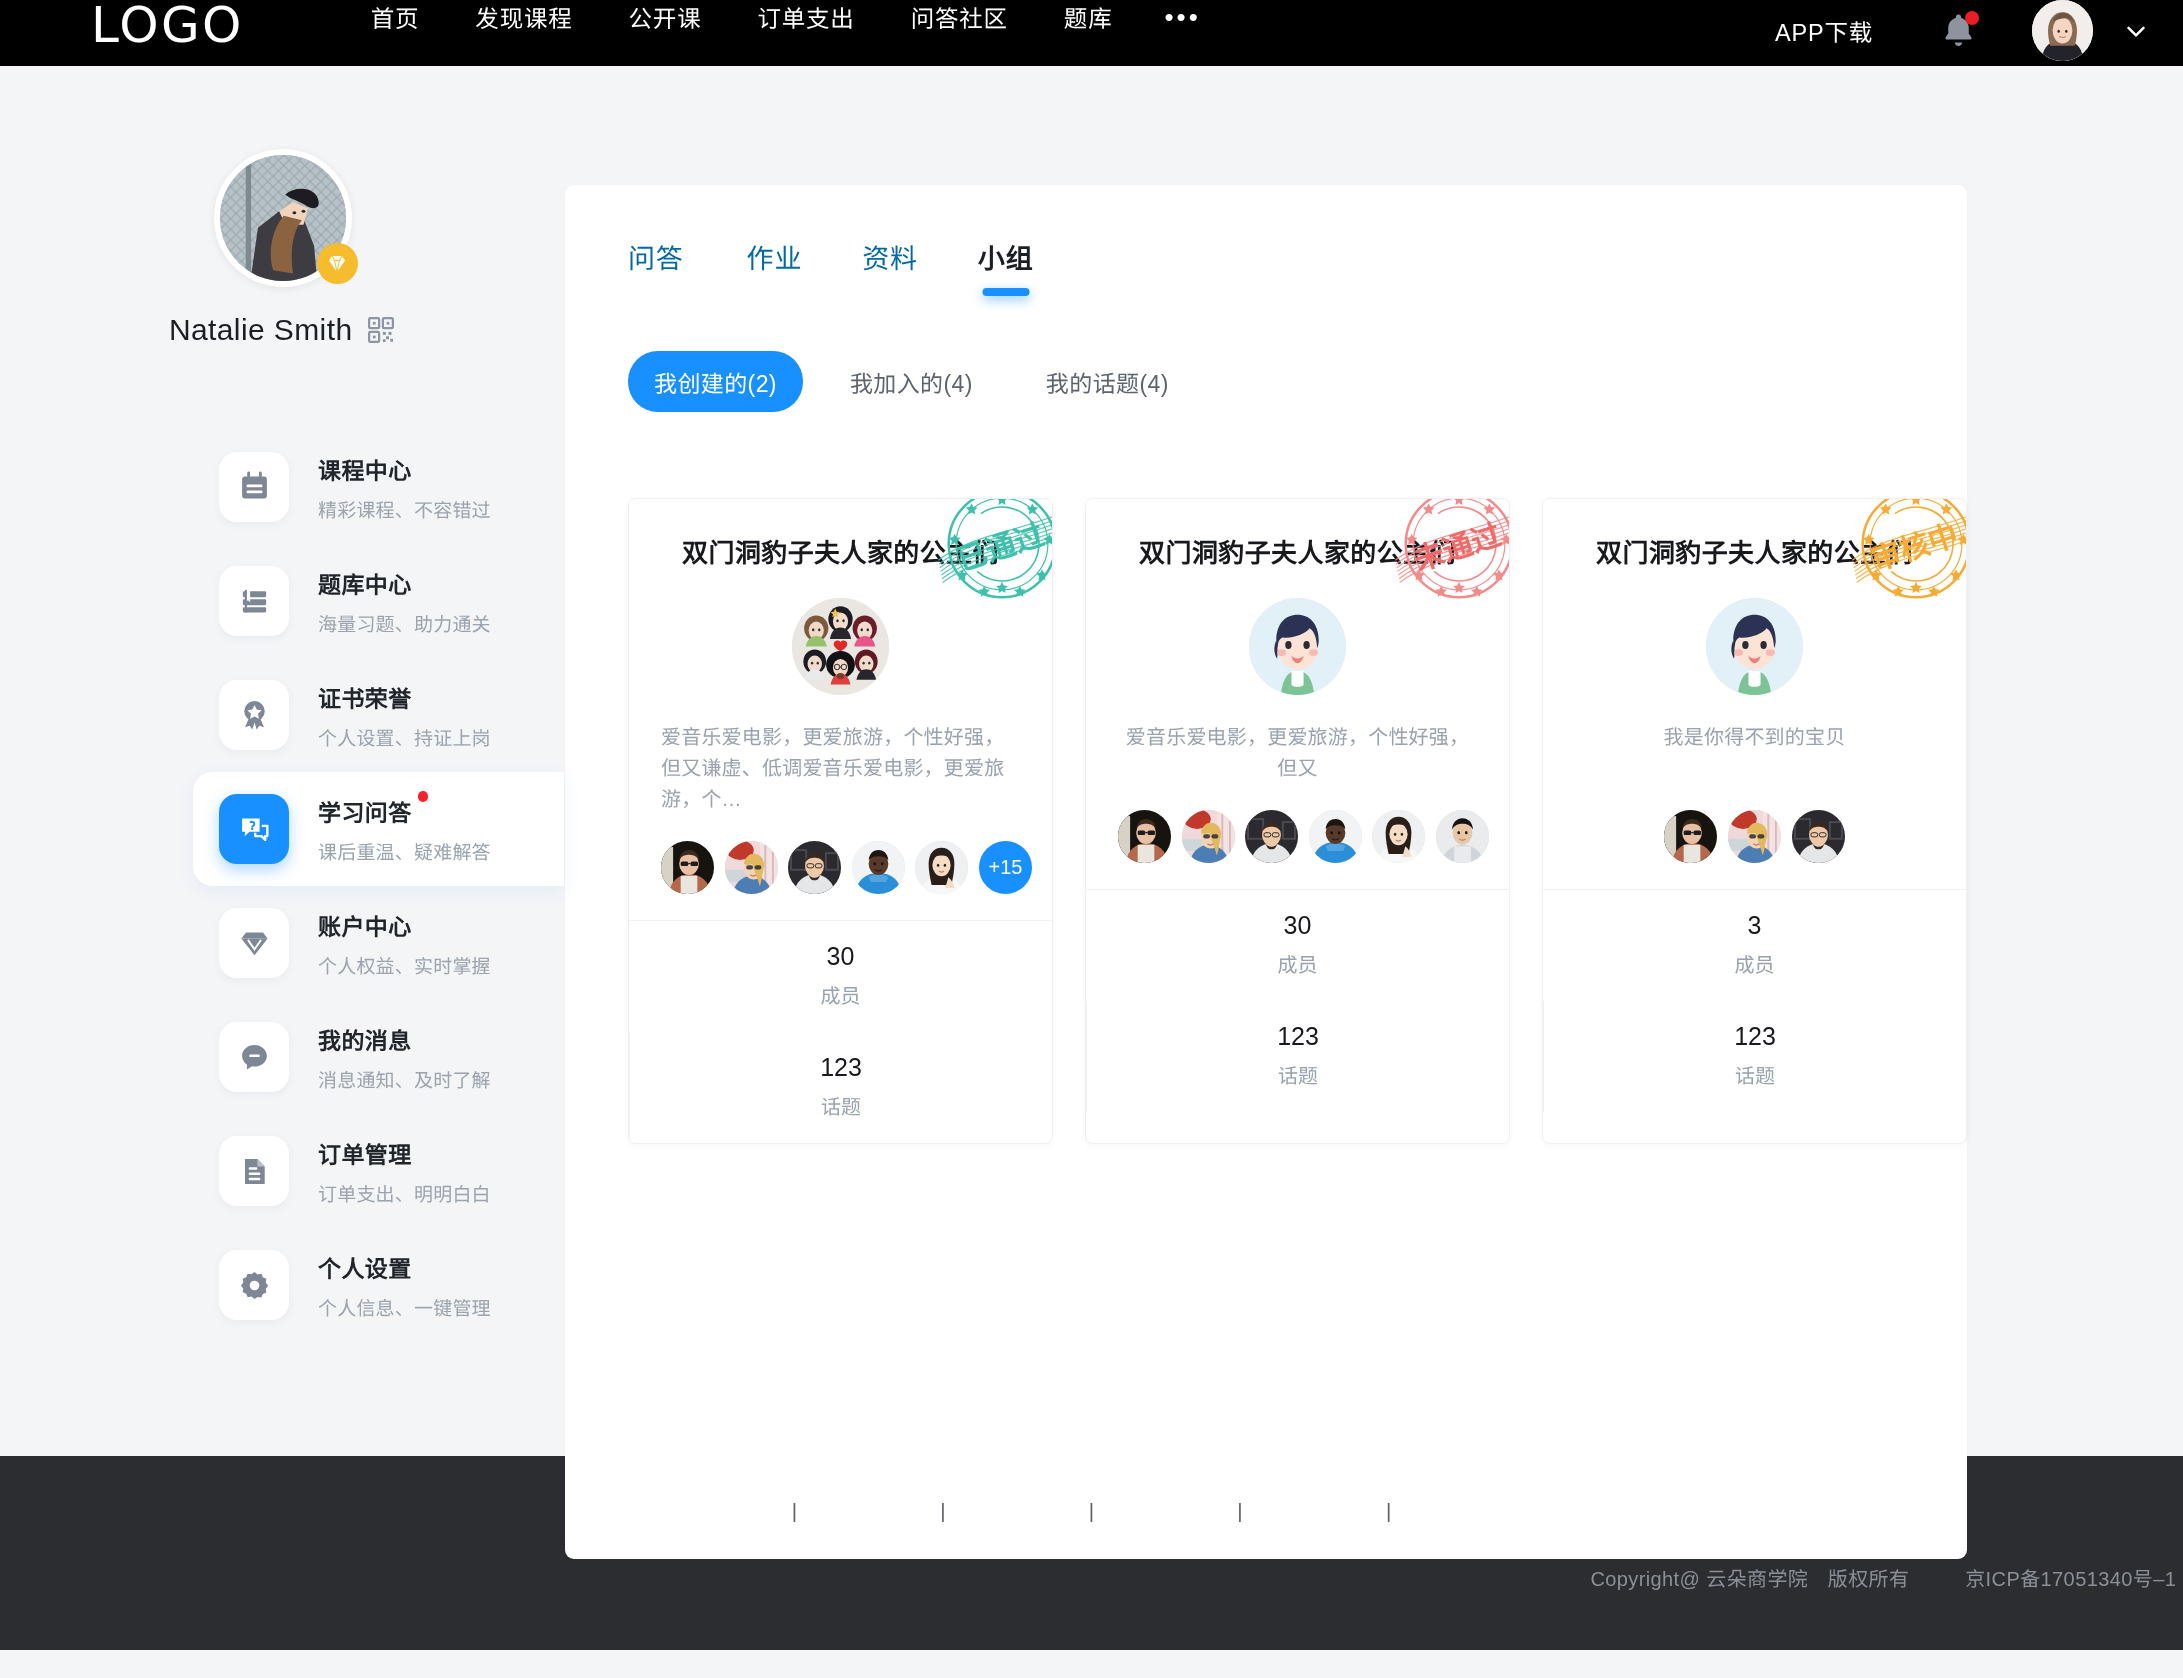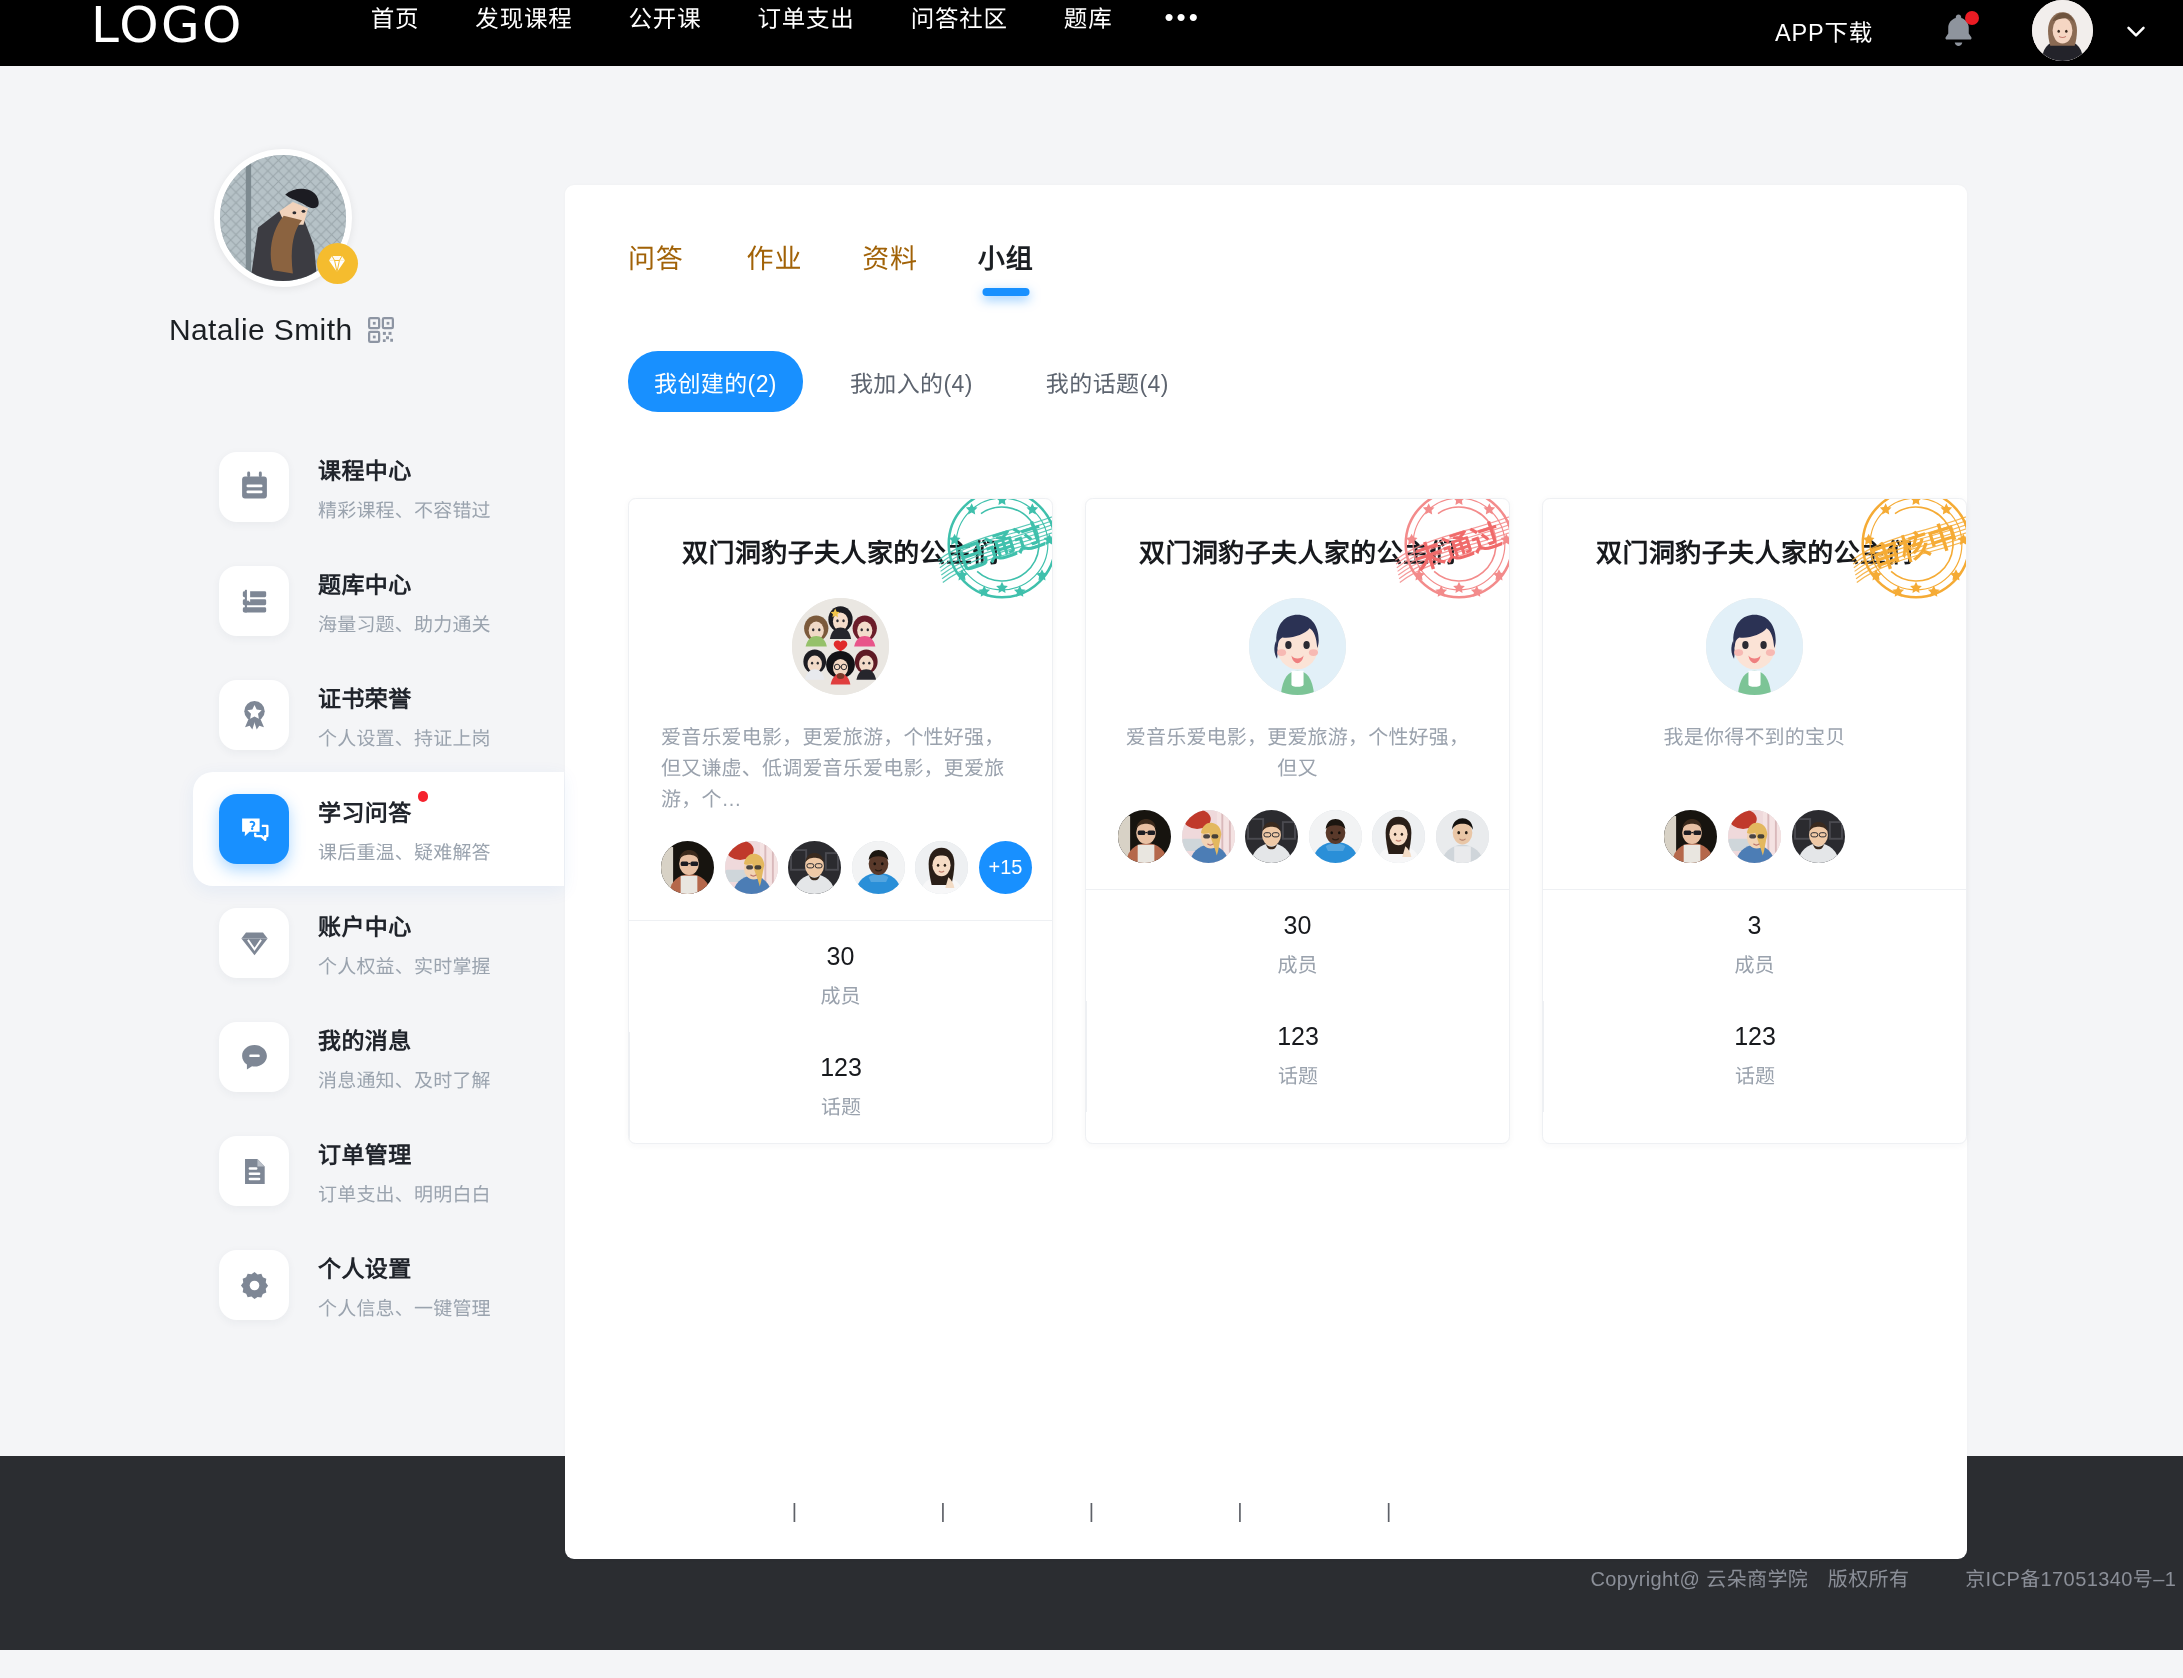--- a/index.html
+++ b/index.html
@@ -184,21 +184,21 @@
     padding: 52px 0 0 0;
     box-shadow: 0 0.8px 3px rgba(20,30,60,0.03);
   }
   .tabs {
     display: flex;
     padding-left: 63px;
     gap: 0;
   }
   .tab {
     font-size: 27px;
-    color: #a16207;
+    color: #0369a1;
     padding: 0 30px;
     cursor: pointer;
     position: relative;
     padding-bottom: 20px;
     letter-spacing: 0.8px;
   }
   .tab:first-child { padding-left: 0; padding-right: 33px; }
   .tab.active { color: #1b1f23; font-weight: 700; }
   .tab.active::after {
     content: "";

